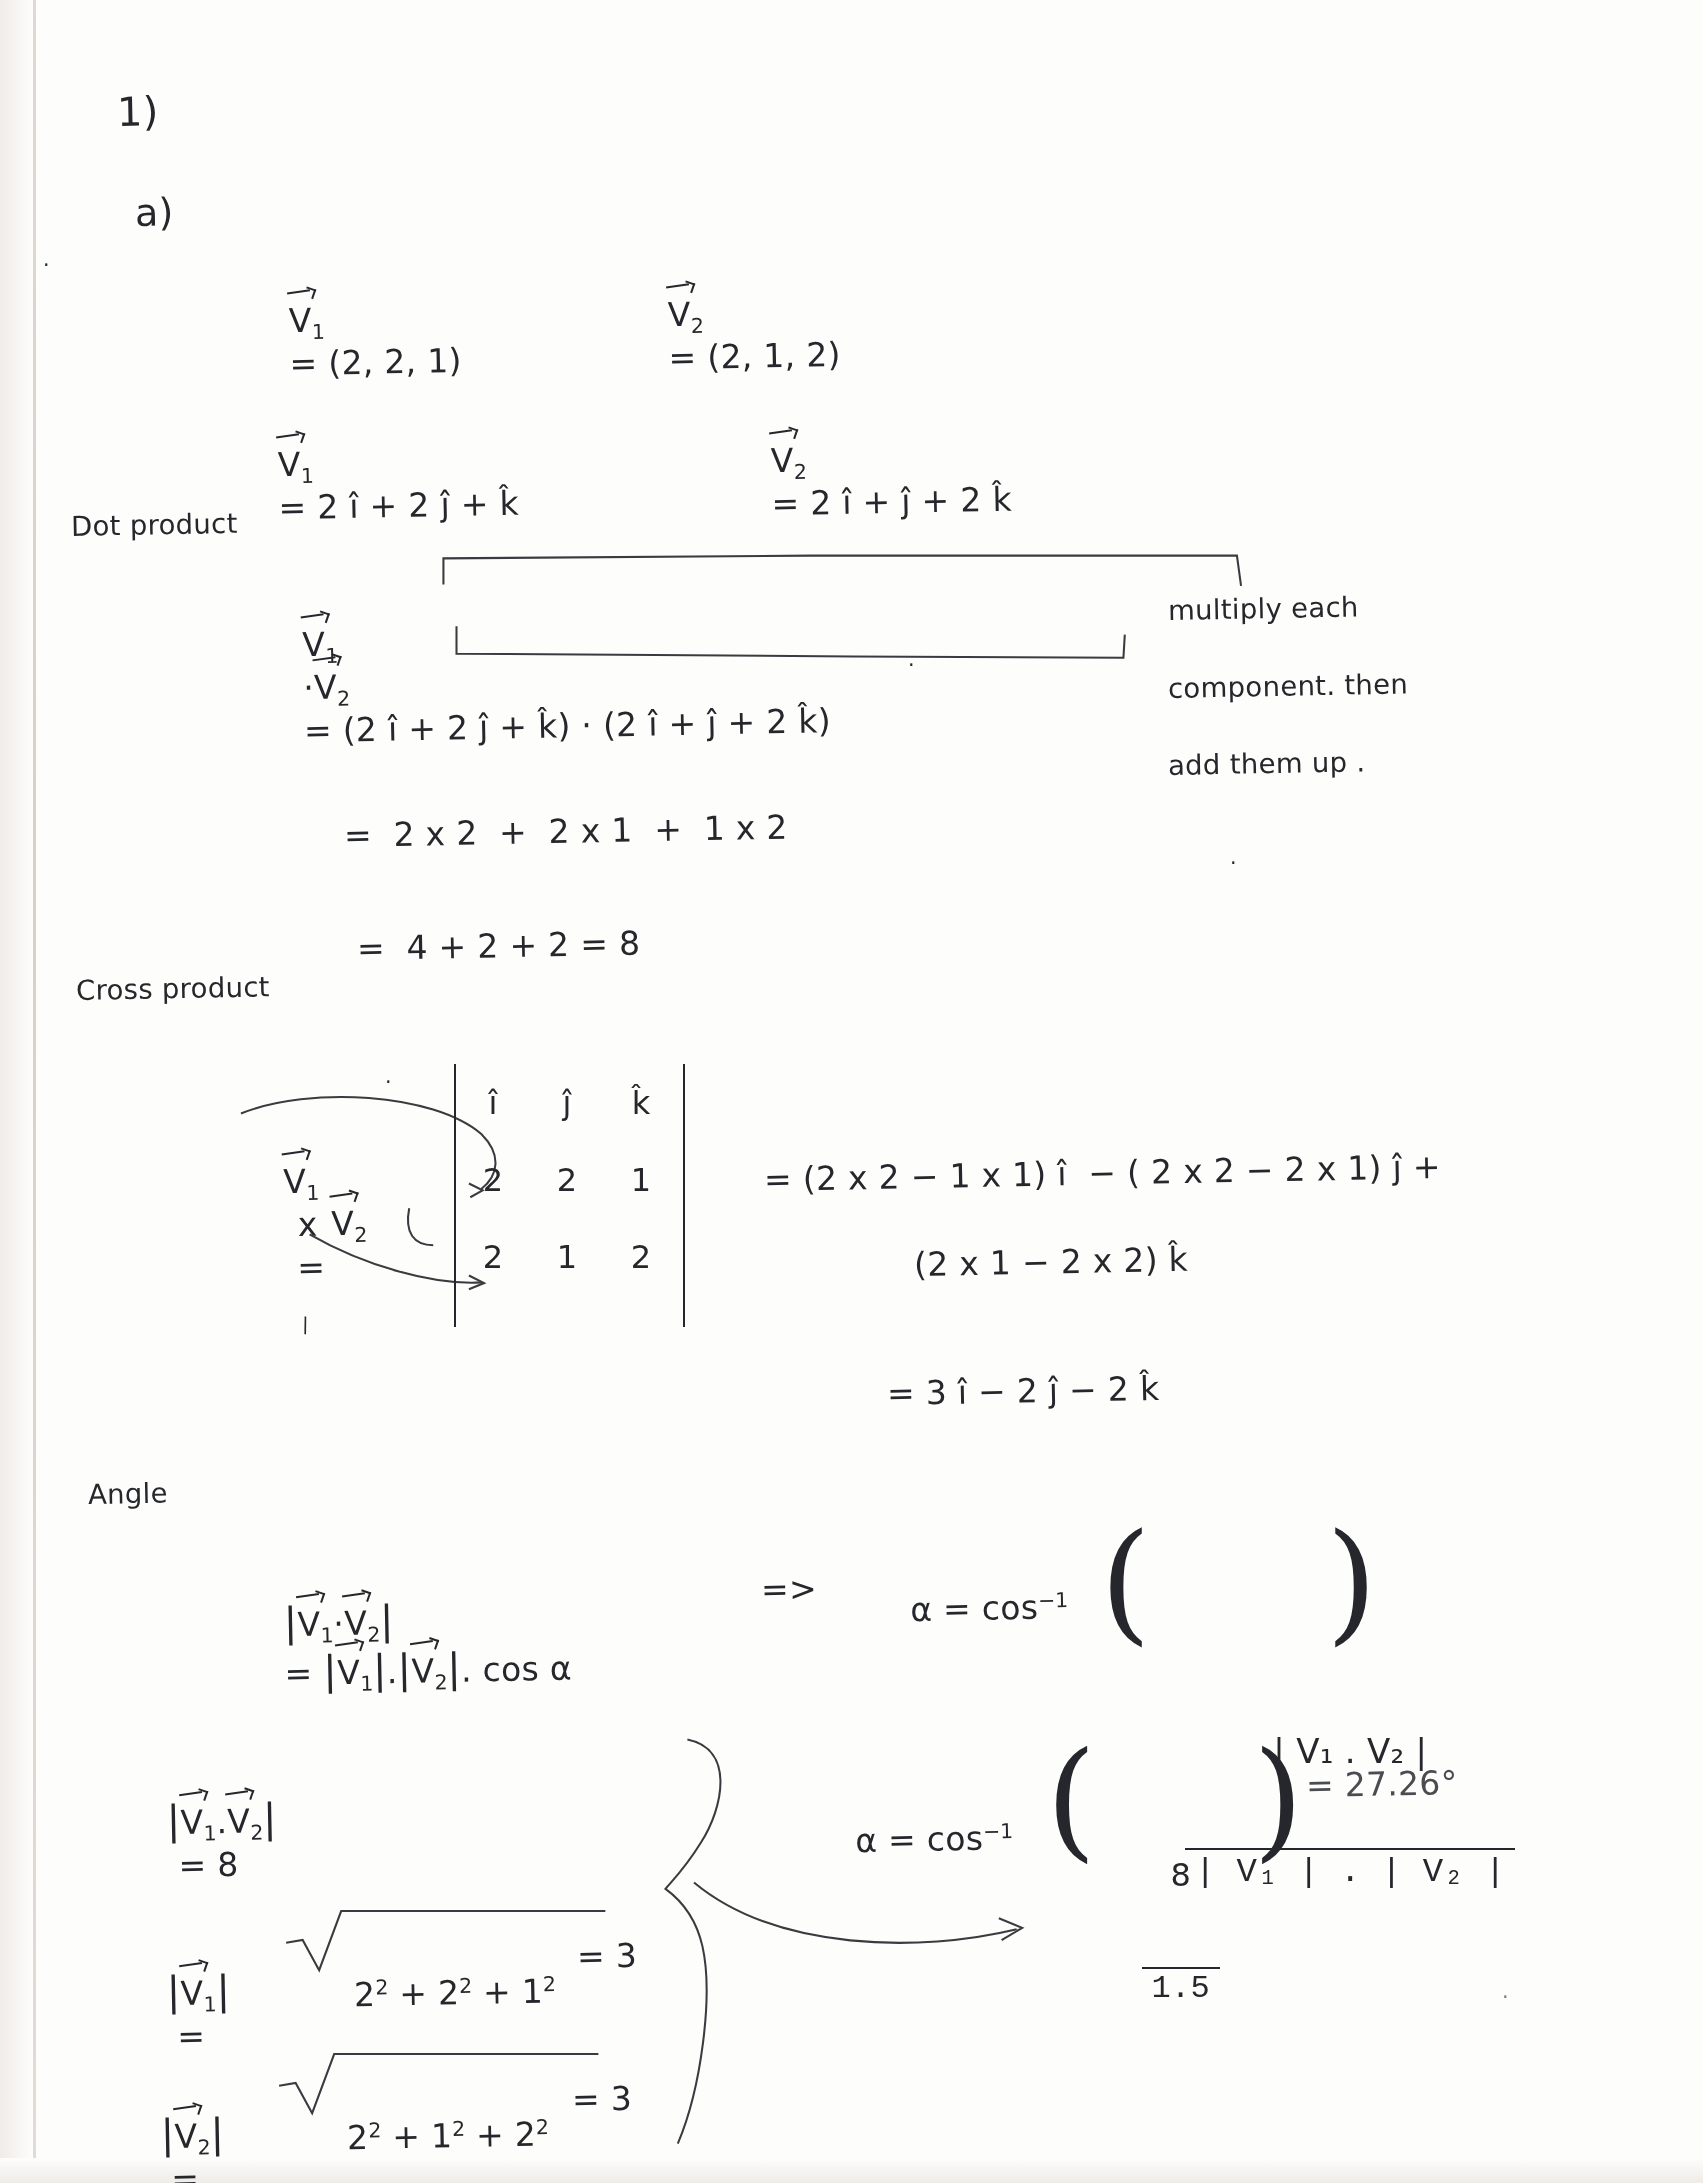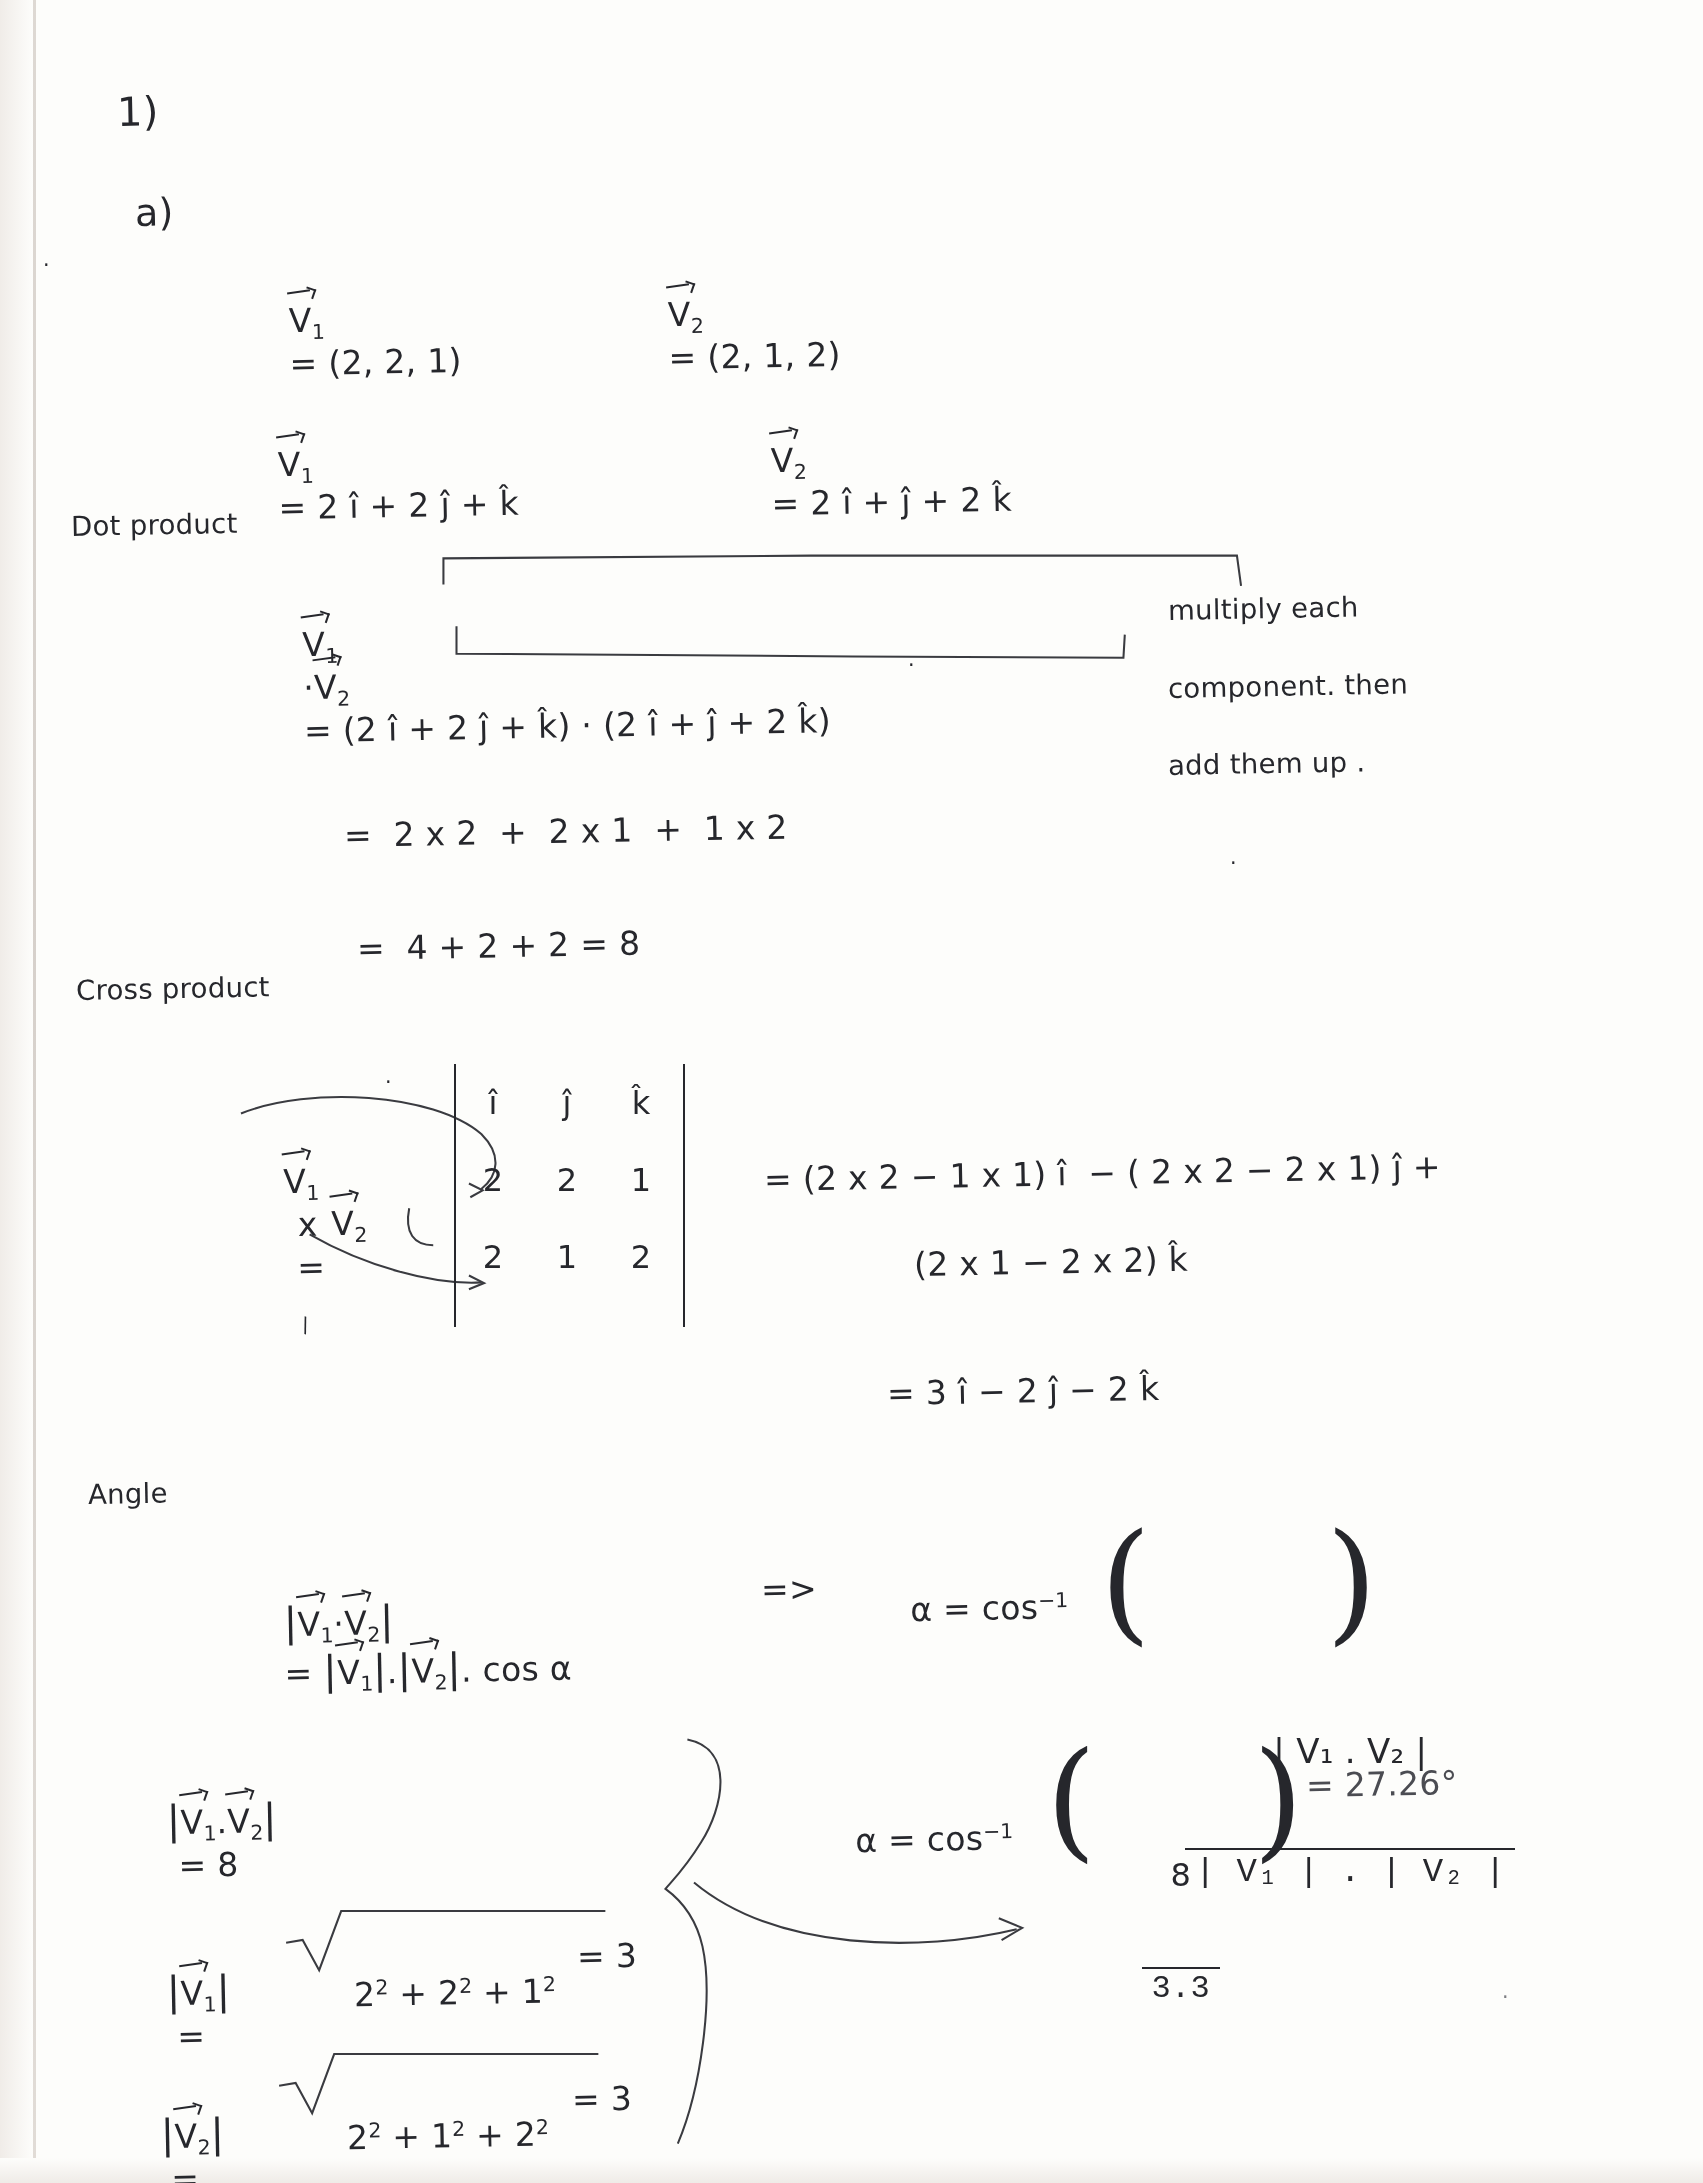--- a/index.html
+++ b/index.html
@@ -292,21 +292,21 @@
   <div class="hw s-lg ink slant" style="left:812px; top:1783px;">
     <span>α = cos</span><span class="sup">−1</span>
   </div>
 
   <div class="hw ink" style="left:1046px; top:1735px; font-size:129px; line-height:1; font-family:'DejaVu Serif',serif; font-weight:300;">(</div>
   <div class="hw ink" style="left:1253px; top:1735px; font-size:129px; line-height:1; font-family:'DejaVu Serif',serif; font-weight:300;">)</div>
 
   <div class="hw ink" style="left:1100px; top:1748px; font-size:32px;">
     <span class="frac">
       <span class="num">8</span>
-      <span class="den">3.3</span>
+      <span class="den">1.5</span>
     </span>
   </div>
 
   <div class="hw s-lg ink slant" style="left:1306px; top:1766px; color:#4b4c52;">= 27.26°</div>
 
   <div class="hw s-xs ink" style="left:1502px; top:1979px; color:#7c7d82;">.</div>
 </div>
 
 
 </body></html>

